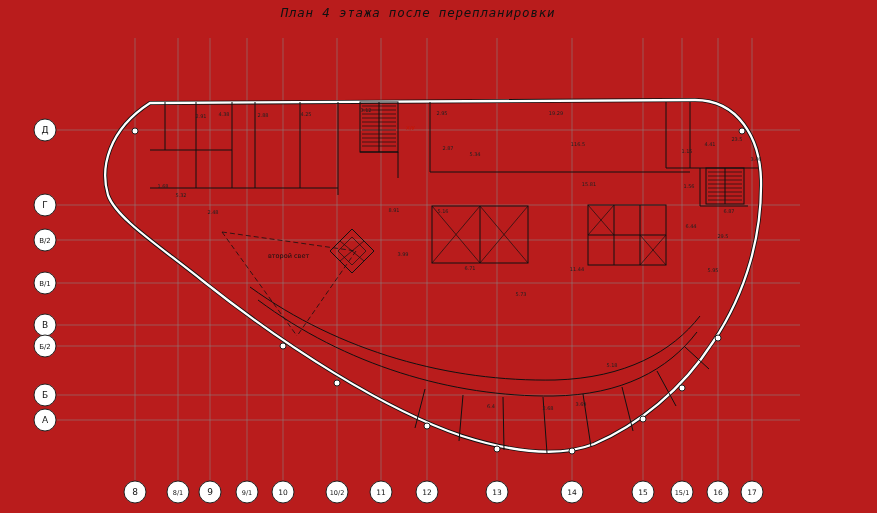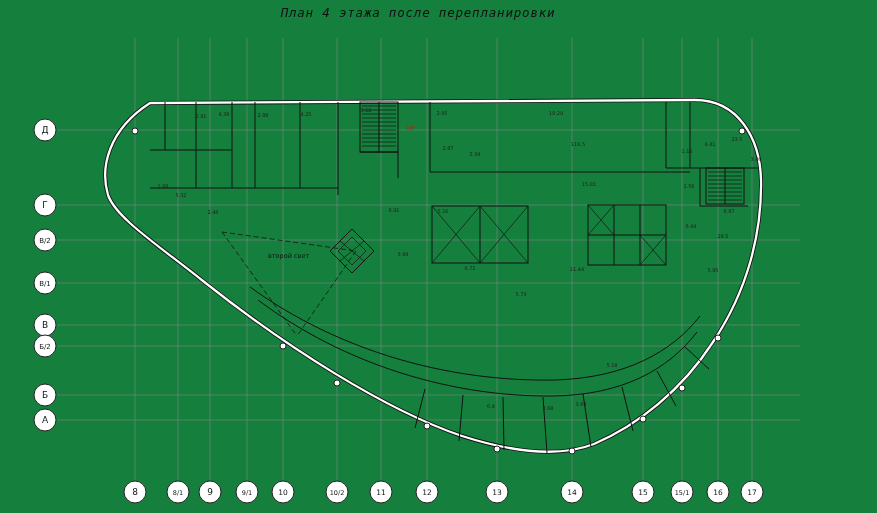--- a/index.html
+++ b/index.html
@@ -1,16 +1,16 @@
 <!DOCTYPE html>
 <html><head>
 <meta charset="utf-8">
 <style>
   html,body{margin:0;padding:0;background:#fff;}
-  .page{position:relative;width:877px;height:513px;background:#15803d;overflow:hidden;}
+  .page{position:relative;width:877px;height:513px;background:#b91c1c;overflow:hidden;}
   svg{display:block;}
   .title-text{font-family:"DejaVu Sans Mono",monospace;font-style:italic;font-size:12.5px;letter-spacing:.8px;fill:#111;}
   .grid{stroke:#8a8a8a;stroke-width:.55;}
   .bubble{fill:#fff;stroke:#222;stroke-width:1;}
   .bubble-label{fill:#111;font-family:"DejaVu Sans",sans-serif;}
   .dim{fill:#222;font-size:5px;font-family:"DejaVu Sans",sans-serif;}
   .note{fill:#111;font-size:6.5px;font-family:"DejaVu Sans",sans-serif;}
   .red-note{fill:#c81500;font-size:5.5px;font-family:"DejaVu Sans",sans-serif;}
   .wall-outer{stroke:#111;stroke-width:4;fill:none;}
   .wall-outer-inner{stroke:#fff;stroke-width:2.3;fill:none;}

